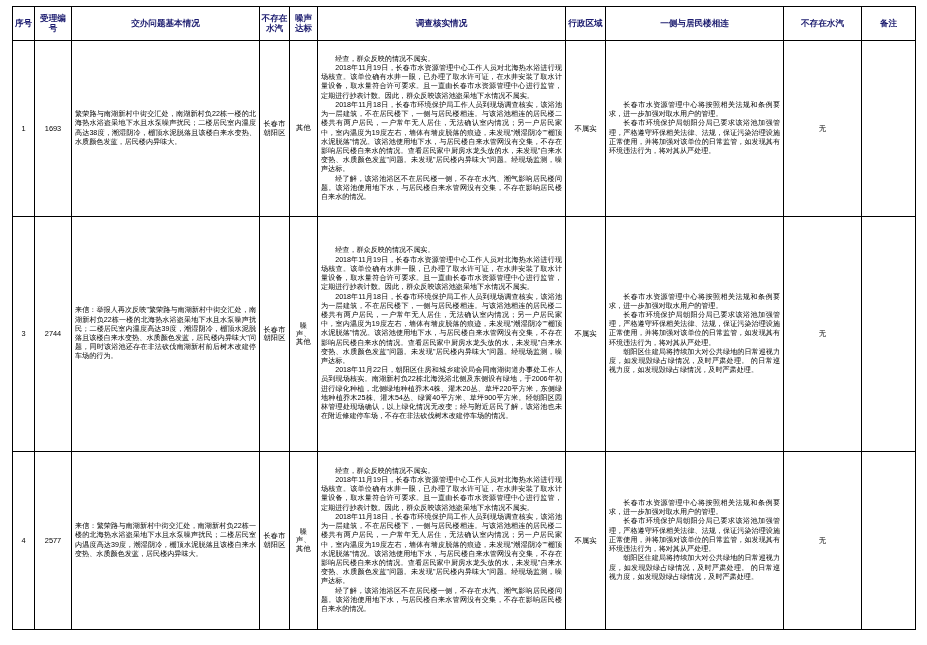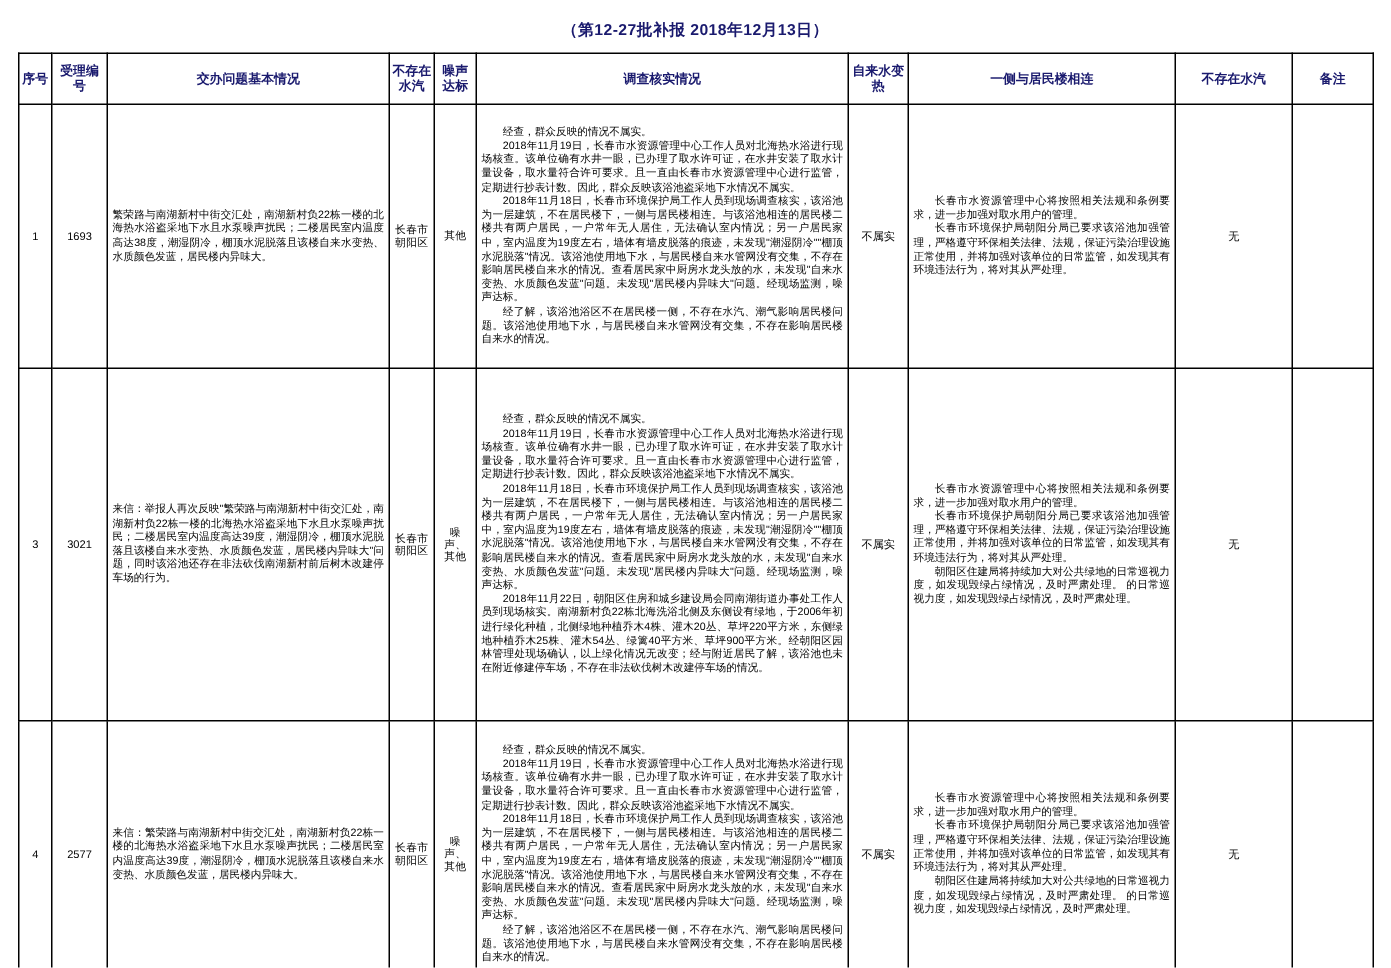--- a/index.html
+++ b/index.html
@@ -101,21 +101,20 @@
   col.w-true     { width: 40px; }
   col.w-handle   { width: 178px; }
   col.w-account  { width: 78px; }
   col.w-remark   { width: 54px; }
 </style>
 </head>
 <body>
 
 <div class="page">
 
-  <div class="doc-subtitle">（第12-27批补报  2018年12月13日）</div>
 
   <table class="report">
     <colgroup>
       <col class="w-idx">
         <col class="w-code">
         <col class="w-desc">
         <col class="w-region">
       <col class="w-type">
         <col class="w-invest">
         <col class="w-true">
@@ -124,21 +123,21 @@
         <col class="w-remark">
     </colgroup>
     <thead>
       <tr>
         <th>序号</th>
         <th>受理编号</th>
         <th>交办问题基本情况</th>
         <th>不存在水汽</th>
         <th>噪声达标</th>
         <th>调查核实情况</th>
-        <th>自来水变热</th>
+        <th>行政区域</th>
         <th>一侧与居民楼相连</th>
         <th>不存在水汽</th>
         <th>备注</th>
       </tr>
     </thead>
     <tbody id="table-body">
         <tr style="height: 176px;">
           <td class="c-idx">1</td>
           <td class="c-code">1693</td>
           <td class="c-desc">繁荣路与南湖新村中街交汇处，南湖新村负22栋一楼的北海热水浴盗采地下水且水泵噪声扰民；二楼居民室内温度高达38度，潮湿阴冷，棚顶水泥脱落且该楼自来水变热、水质颜色发蓝，居民楼内异味大。</td>
@@ -157,21 +156,21 @@
           <td class="c-true">不属实</td>
           <td class="c-handle">
             <div class="para">长春市水资源管理中心将按照相关法规和条例要求，进一步加强对取水用户的管理。</div>
             <div class="para">长春市环境保护局朝阳分局已要求该浴池加强管理，严格遵守环保相关法律、法规，保证污染治理设施正常使用，并将加强对该单位的日常监管，如发现其有环境违法行为，将对其从严处理。</div>
           </td>
           <td class="c-account">无</td>
           <td class="c-remark"></td>
         </tr>
         <tr style="height: 235px;">
           <td class="c-idx">3</td>
-          <td class="c-code">3021</td>
+          <td class="c-code">2744</td>
           <td class="c-desc">来信：举报人再次反映"繁荣路与南湖新村中街交汇处，南湖新村负22栋一楼的北海热水浴盗采地下水且水泵噪声扰民；二楼居民室内温度高达39度，潮湿阴冷，棚顶水泥脱落且该楼自来水变热、水质颜色发蓝，居民楼内异味大"问题，同时该浴池还存在非法砍伐南湖新村前后树木改建停车场的行为。</td>
           <td class="c-region vert">
             <span class="stack">长春市朝阳区</span>
           </td>
           <td class="c-type vert">
             <span class="stack">噪声、其他</span>
           </td>
           <td class="c-invest">
             <div class="para">经查，群众反映的情况不属实。</div>
             <div class="para">2018年11月19日，长春市水资源管理中心工作人员对北海热水浴进行现场核查。该单位确有水井一眼，已办理了取水许可证，在水井安装了取水计量设备，取水量符合许可要求。且一直由长春市水资源管理中心进行监管，定期进行抄表计数。因此，群众反映该浴池盗采地下水情况不属实。</div>

